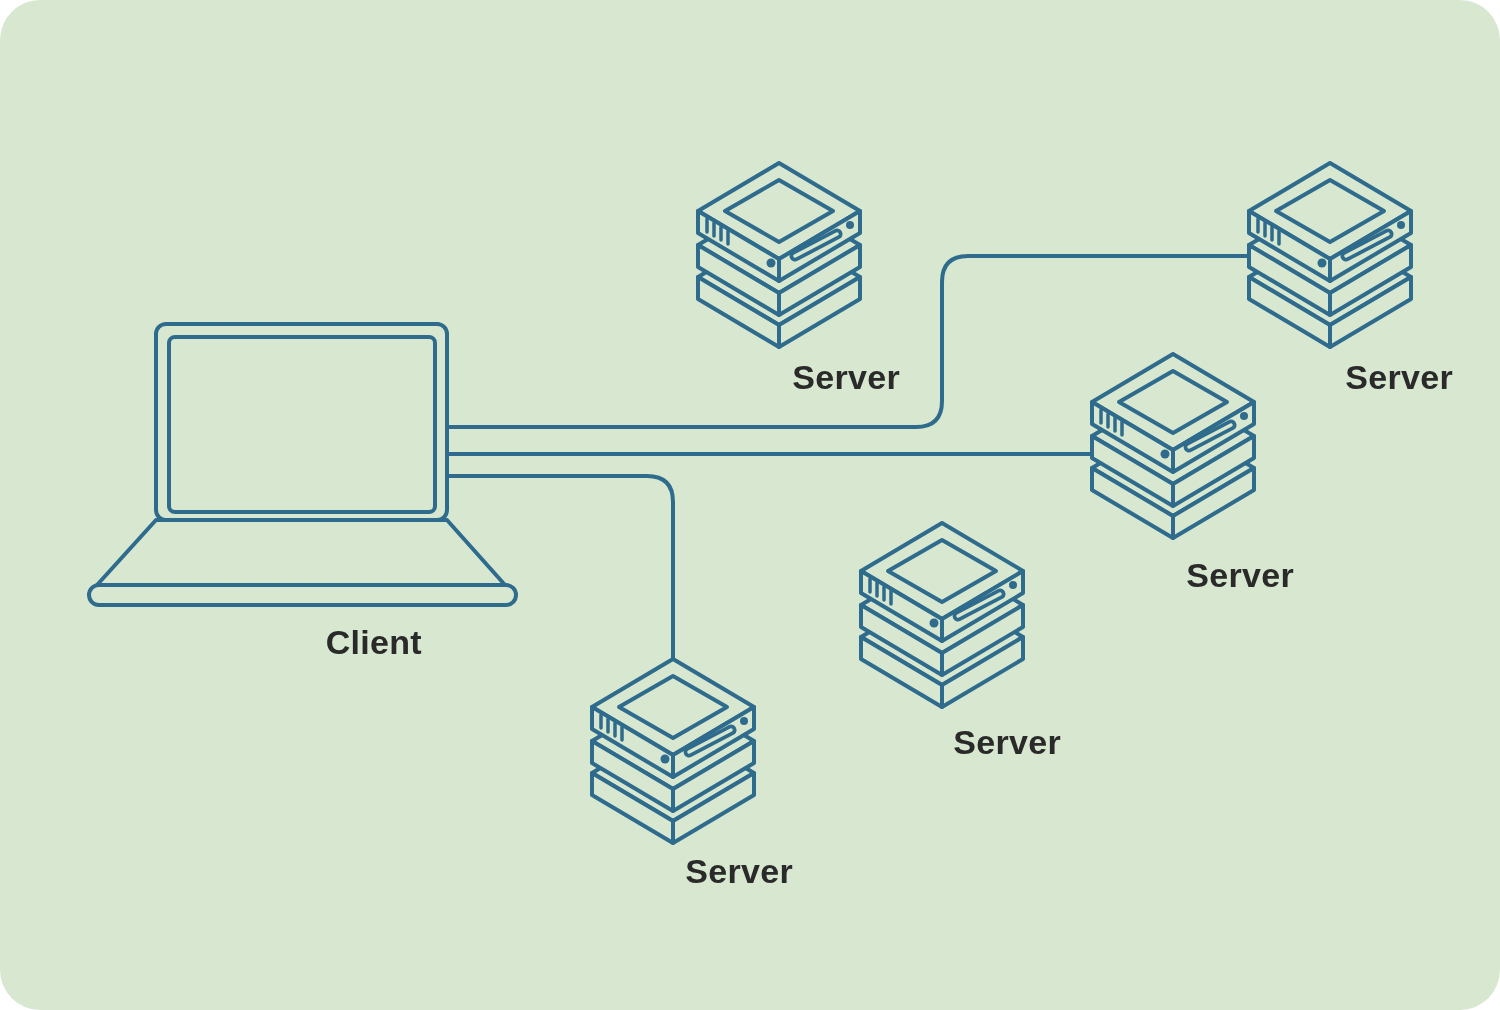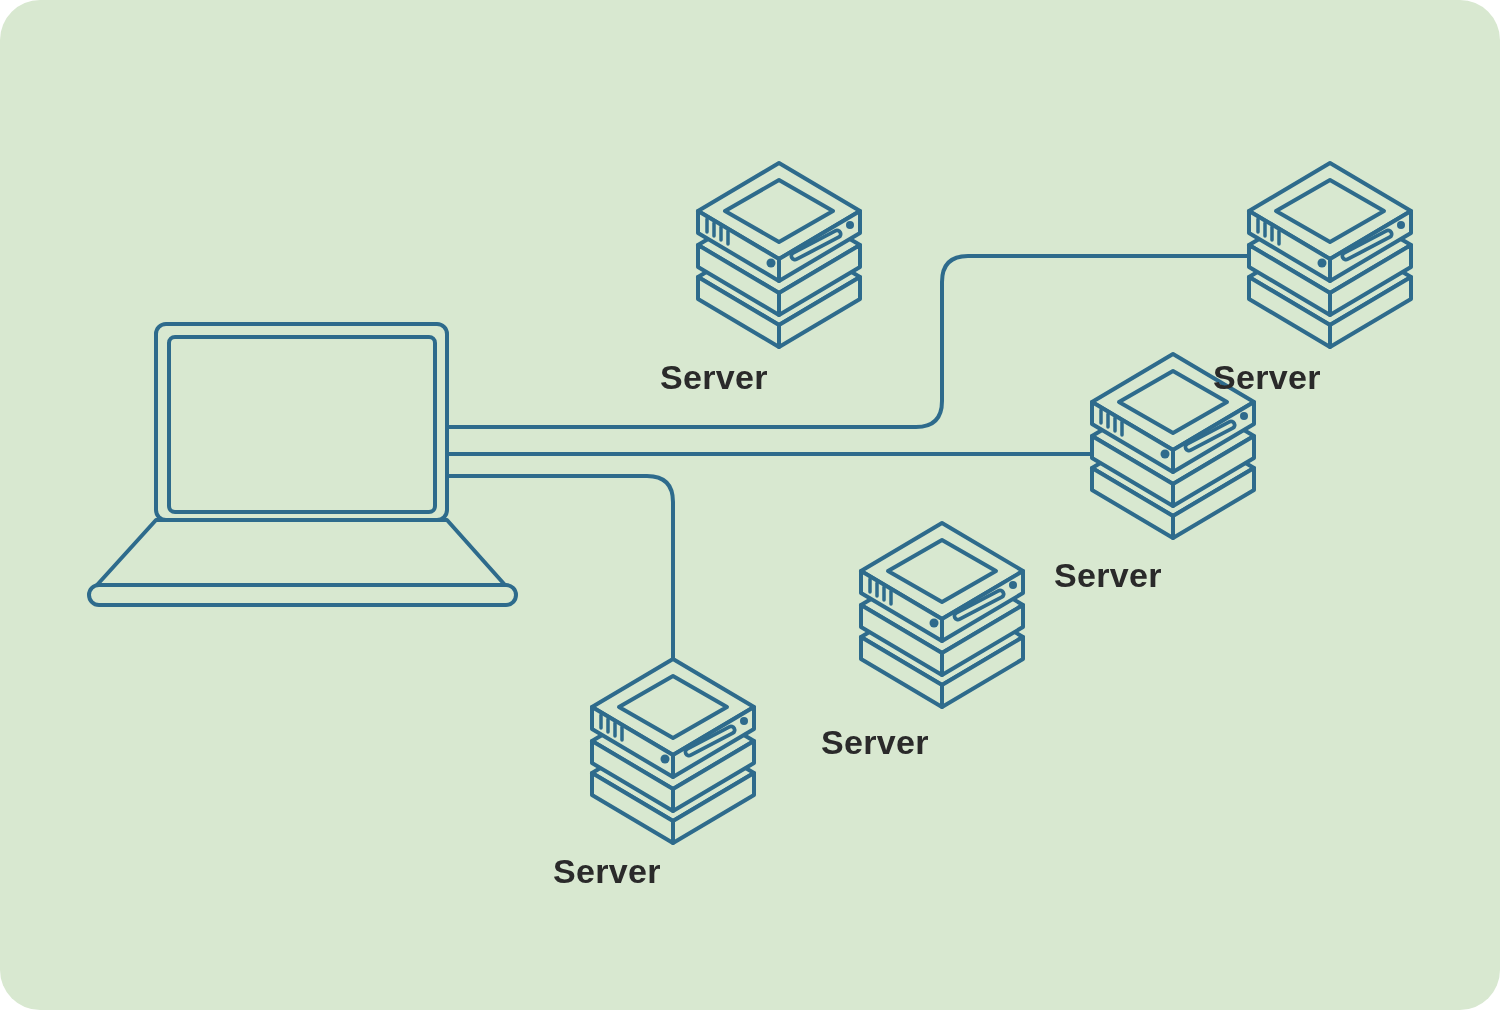--- a/index.html
+++ b/index.html
@@ -24,21 +24,21 @@
   .diagram-svg{position:absolute;left:0;top:0;}
   .stroke{fill:none;stroke:var(--ink);stroke-width:4;stroke-linejoin:round;}
   .face{fill:var(--card);stroke:var(--ink);stroke-width:4;stroke-linejoin:round;}
   .dot{fill:var(--ink);stroke:none;}
   .slot-outer{fill:none;stroke:var(--ink);stroke-width:11;stroke-linecap:round;}
   .slot-inner{fill:none;stroke:var(--card);stroke-width:3.5;stroke-linecap:round;}
   .vent{fill:none;stroke:var(--ink);stroke-width:3.5;stroke-linecap:round;}
   .node-label{
     position:absolute;
     width:240px;
-    text-align:left;
+    text-align:right;
     font-size:34px;
     font-weight:bold;
     letter-spacing:0.3px;
     color:var(--text);
     line-height:36px;
   }
 </style>
 </head>
 <body>
 
@@ -88,18 +88,19 @@
       <rect class="face" x="89" y="585" width="427" height="20" rx="10"></rect>
     </g>
 
     <use href="#srv" x="697" y="161"></use>
     <use href="#srv" x="1248" y="161"></use>
     <use href="#srv" x="1091" y="352"></use>
     <use href="#srv" x="860" y="521"></use>
     <use href="#srv" x="591" y="657"></use>
   </svg>
 
+  <div class="node-label" style="left:182px;top:624px;">Client</div>
   <div class="node-label" style="left:660px;top:359px;">Server</div>
   <div class="node-label" style="left:1213px;top:359px;">Server</div>
   <div class="node-label" style="left:1054px;top:557px;">Server</div>
   <div class="node-label" style="left:821px;top:724px;">Server</div>
   <div class="node-label" style="left:553px;top:853px;">Server</div>
 </div>
 
 </body></html>

